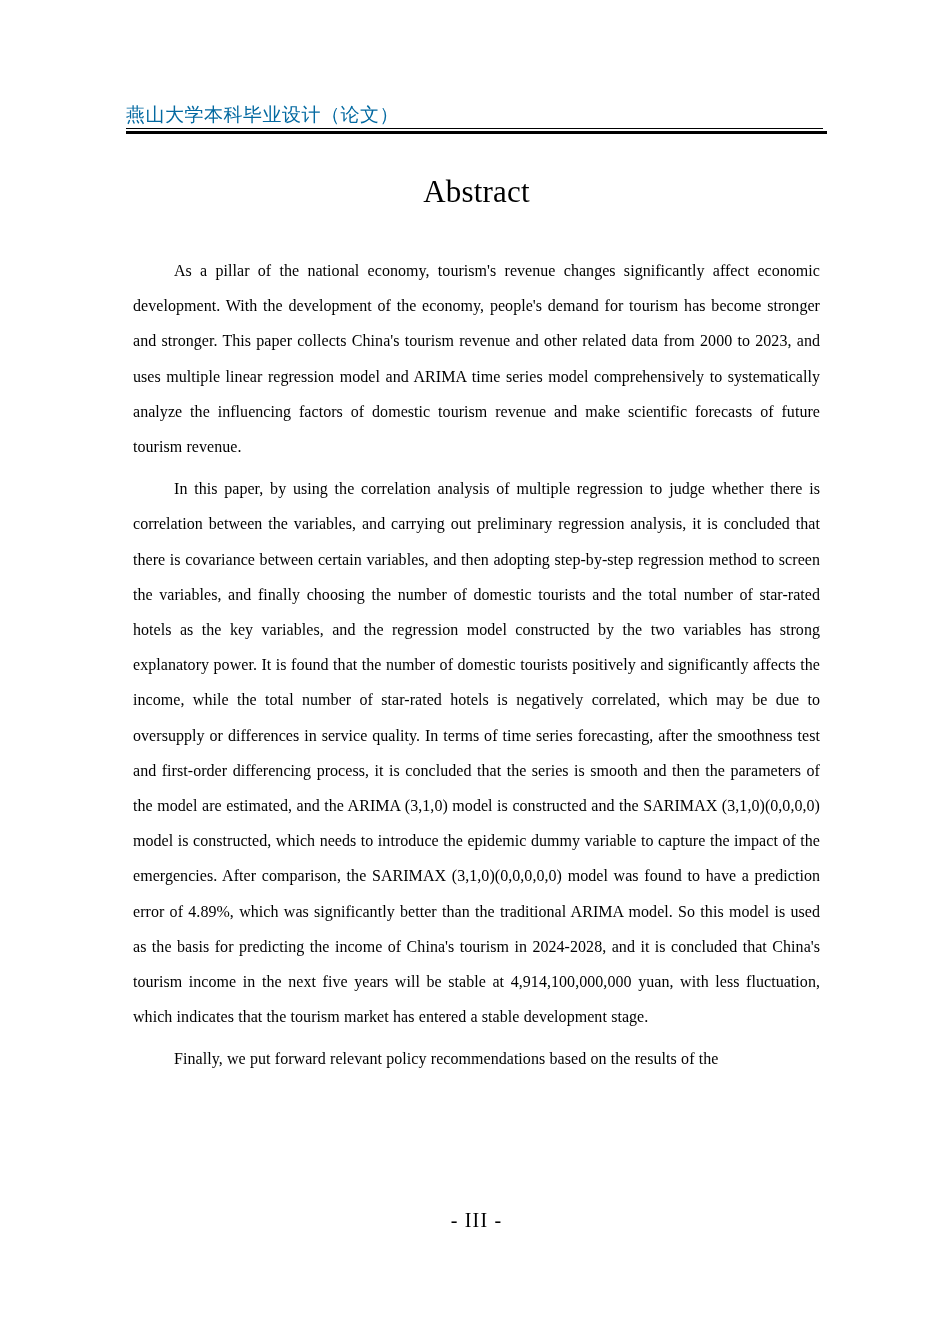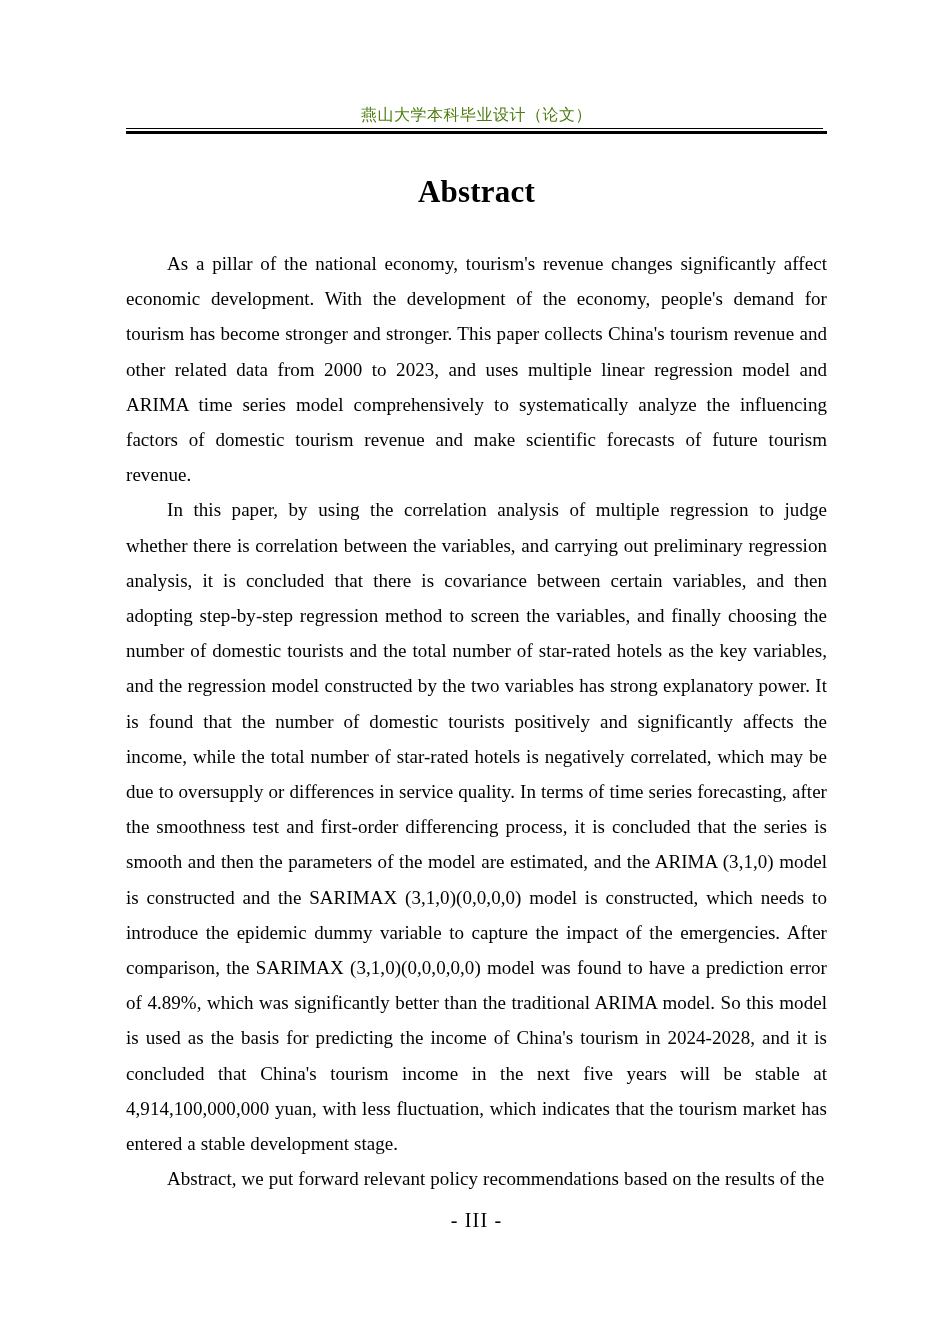--- a/index.html
+++ b/index.html
@@ -21,26 +21,25 @@
   }
 
   
   .page-header {
     position: absolute;
     left: 126px;
     top: 104px;
     width: 701px;
   }
   .header-text {
-    text-align: center;
     font-family: "Liberation Serif", "DejaVu Serif", serif;
-    font-size: 16px;
+    font-size: 19px;
     line-height: 22px;
     letter-spacing: 0.5px;
-    color: #4d7c0f;
+    color: #0369a1;
     white-space: nowrap;
   }
   .header-rules {
     position: relative;
     margin-top: 2px;
     height: 7px;
   }
   .header-rules .rule-thin {
     position: absolute;
     left: 0;
@@ -60,35 +59,35 @@
 
   
   .doc-title {
     position: absolute;
     left: 126px;
     top: 172px;
     width: 701px;
     text-align: center;
     font-size: 31px;
     line-height: 40px;
-    font-weight: bold;
+    font-weight: normal;
     letter-spacing: 0.2px;
     margin: 0;
   }
 
   
   .body-area {
     position: absolute;
     left: 126px;
     top: 246px;
     width: 701px;
   }
   .para {
-    margin: 0;
-    font-size: 19px;
+    margin: 7px;
+    font-size: 16px;
     line-height: 35.2px;
     text-align: justify;
     text-justify: inter-word;
     text-indent: 41px;
     letter-spacing: 0.05px;
     word-spacing: 0.2px;
     hyphens: none;
     -webkit-hyphens: none;
   }
   .para.last-para {
@@ -120,20 +119,20 @@
       <div class="rule-thin"></div>
       <div class="rule-thick"></div>
     </div>
   </div>
 
   <h1 class="doc-title">Abstract</h1>
 
   <div class="body-area">
     <p class="para">As a pillar of the national economy, tourism's revenue changes significantly affect economic development. With the development of the economy, people's demand for tourism has become stronger and stronger. This paper collects China's tourism revenue and other related data from 2000 to 2023, and uses multiple linear regression model and ARIMA time series model comprehensively to systematically analyze the influencing factors of domestic tourism revenue and make scientific forecasts of future tourism revenue.</p>
     <p class="para">In this paper, by using the correlation analysis of multiple regression to judge whether there is correlation between the variables, and carrying out preliminary regression analysis, it is concluded that there is covariance between certain variables, and then adopting step-by-step regression method to screen the variables, and finally choosing the number of domestic tourists and the total number of star-rated hotels as the key variables, and the regression model constructed by the two variables has strong explanatory power. It is found that the number of domestic tourists positively and significantly affects the income, while the total number of star-rated hotels is negatively correlated, which may be due to oversupply or differences in service quality. In terms of time series forecasting, after the smoothness test and first-order differencing process, it is concluded that the series is smooth and then the parameters of the model are estimated, and the ARIMA (3,1,0) model is constructed and the SARIMAX (3,1,0)(0,0,0,0) model is constructed, which needs to introduce the epidemic dummy variable to capture the impact of the emergencies. After comparison, the SARIMAX (3,1,0)(0,0,0,0,0) model was found to have a prediction error of 4.89%, which was significantly better than the traditional ARIMA model. So this model is used as the basis for predicting the income of China's tourism in 2024-2028, and it is concluded that China's tourism income in the next five years will be stable at 4,914,100,000,000 yuan, with less fluctuation, which indicates that the tourism market has entered a stable development stage.</p>
-    <p class="para last-para">Abstract, we put forward relevant policy recommendations based on the results of the</p>
+    <p class="para last-para">Finally, we put forward relevant policy recommendations based on the results of the</p>
   </div>
 
   <div class="page-footer">
     <span class="footer-pageno">- III -</span>
   </div>
 
 </div>
 
 </body></html>

